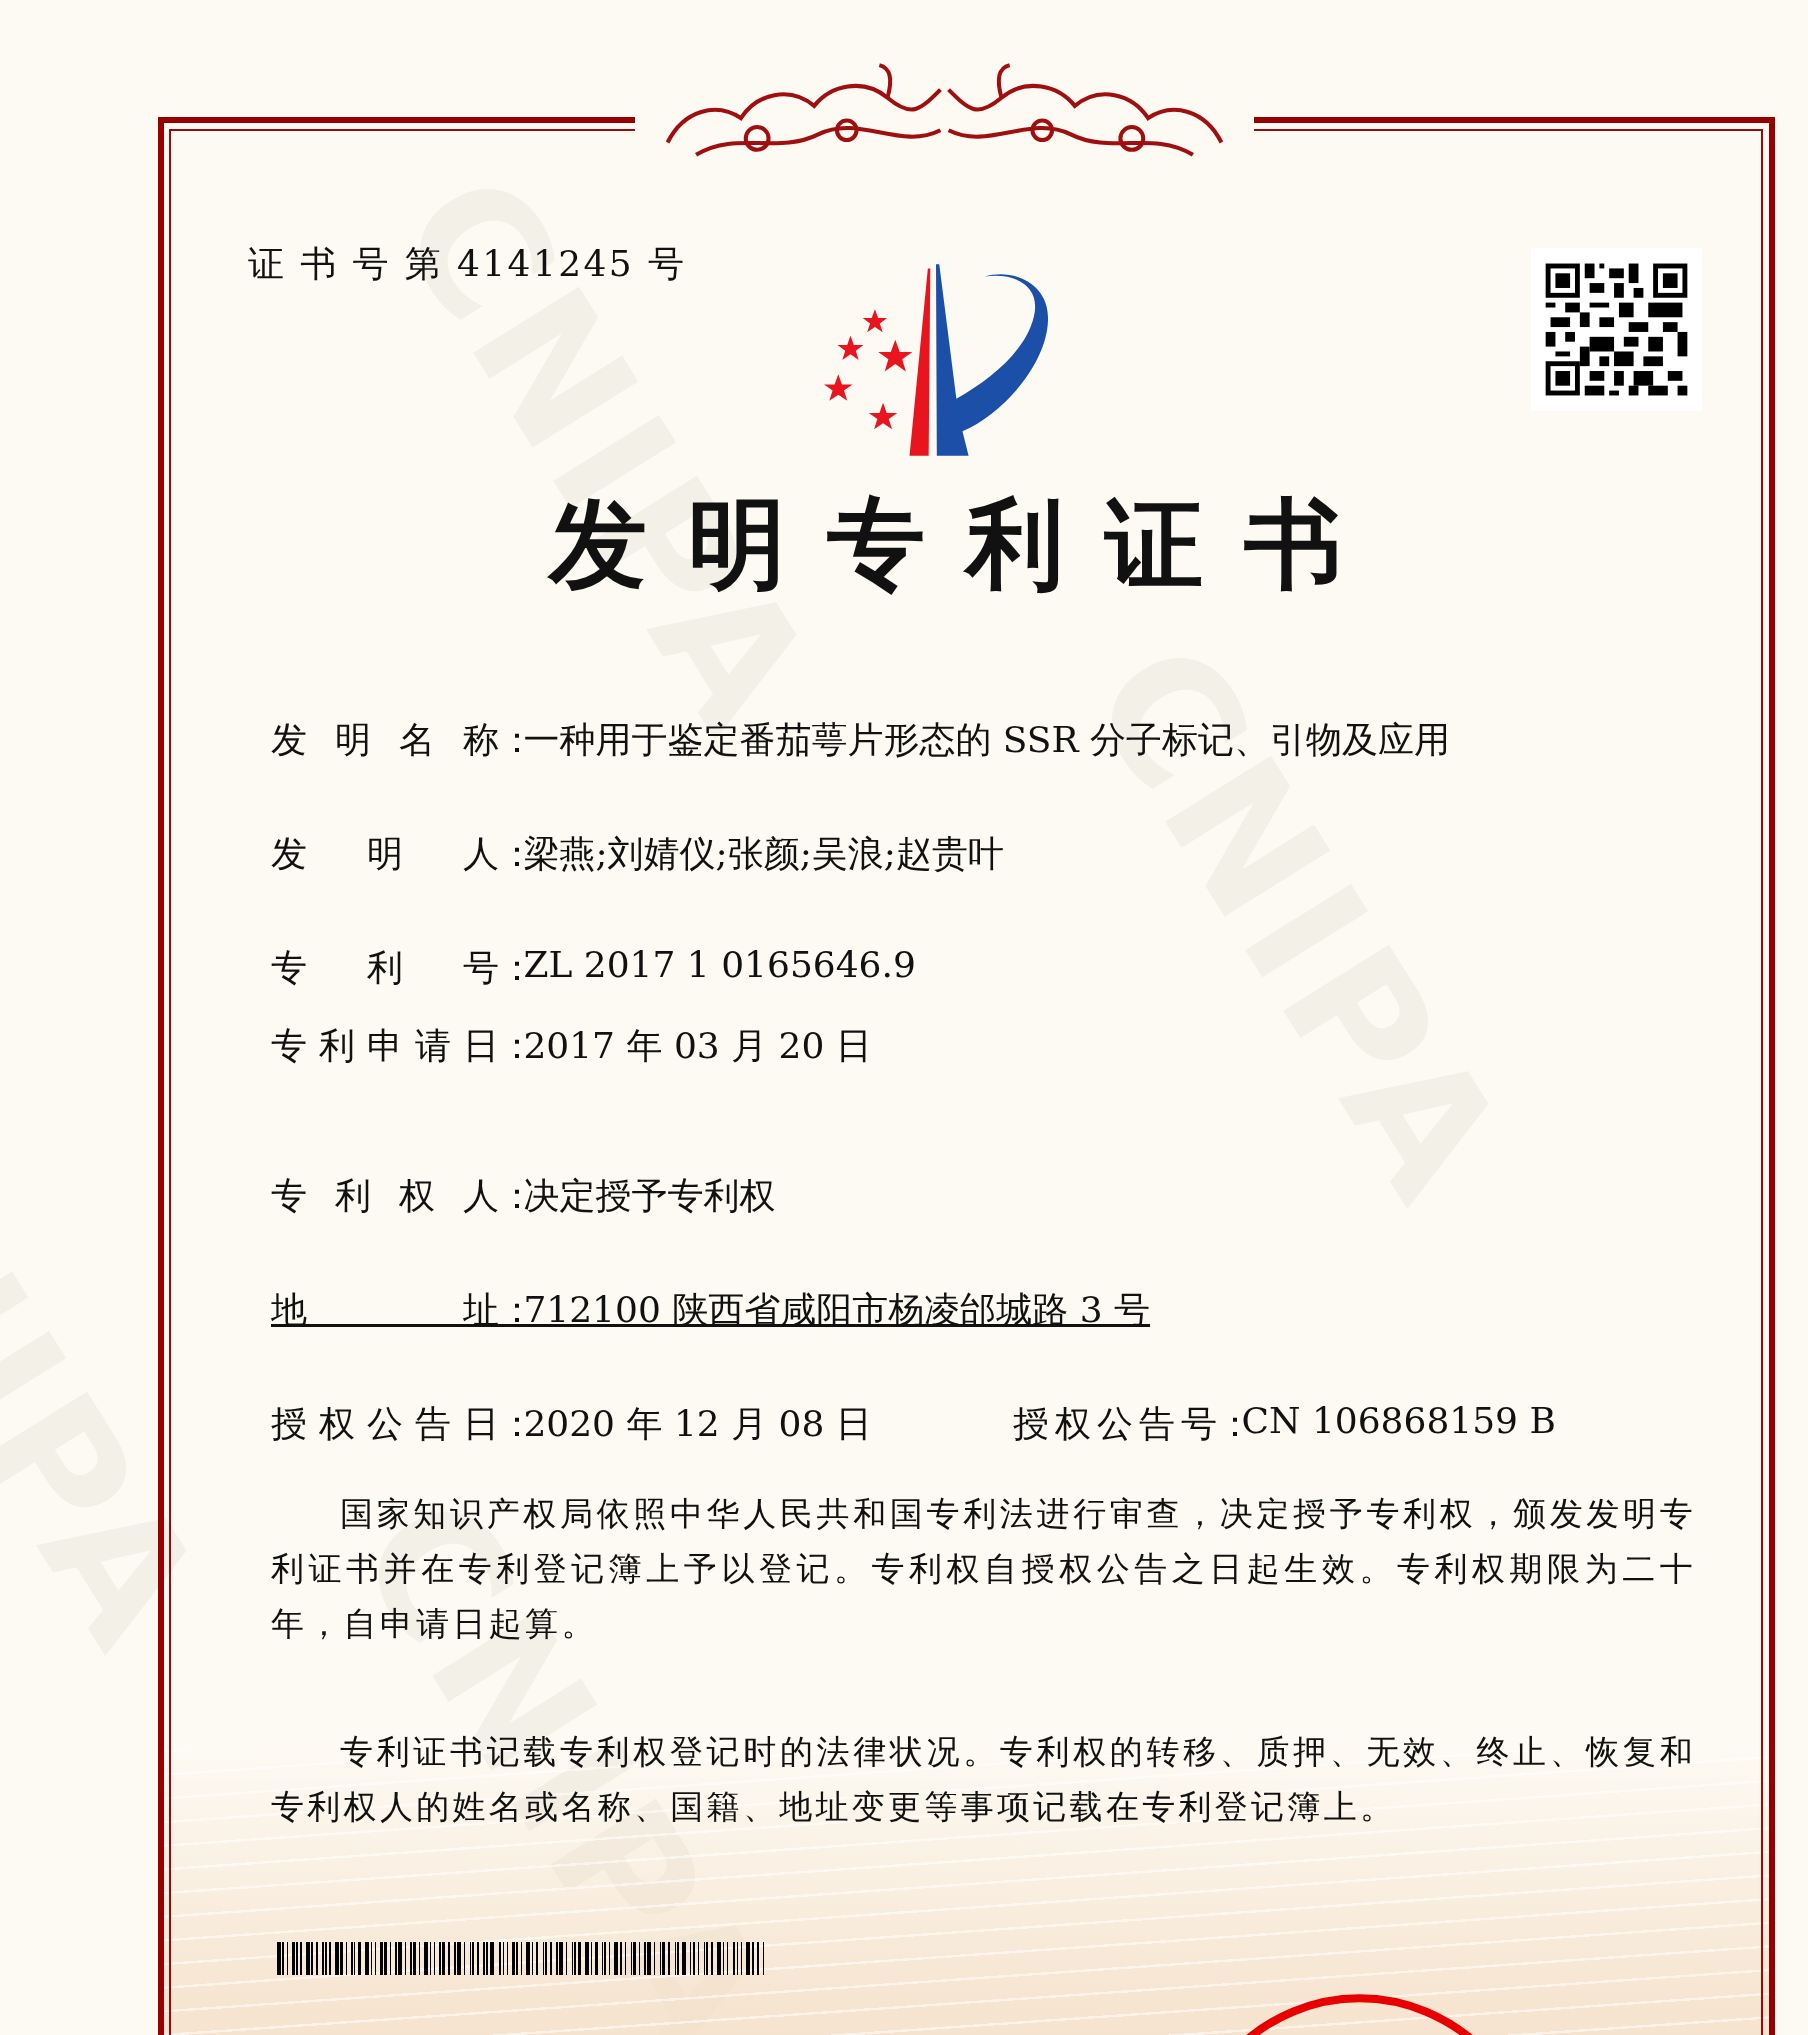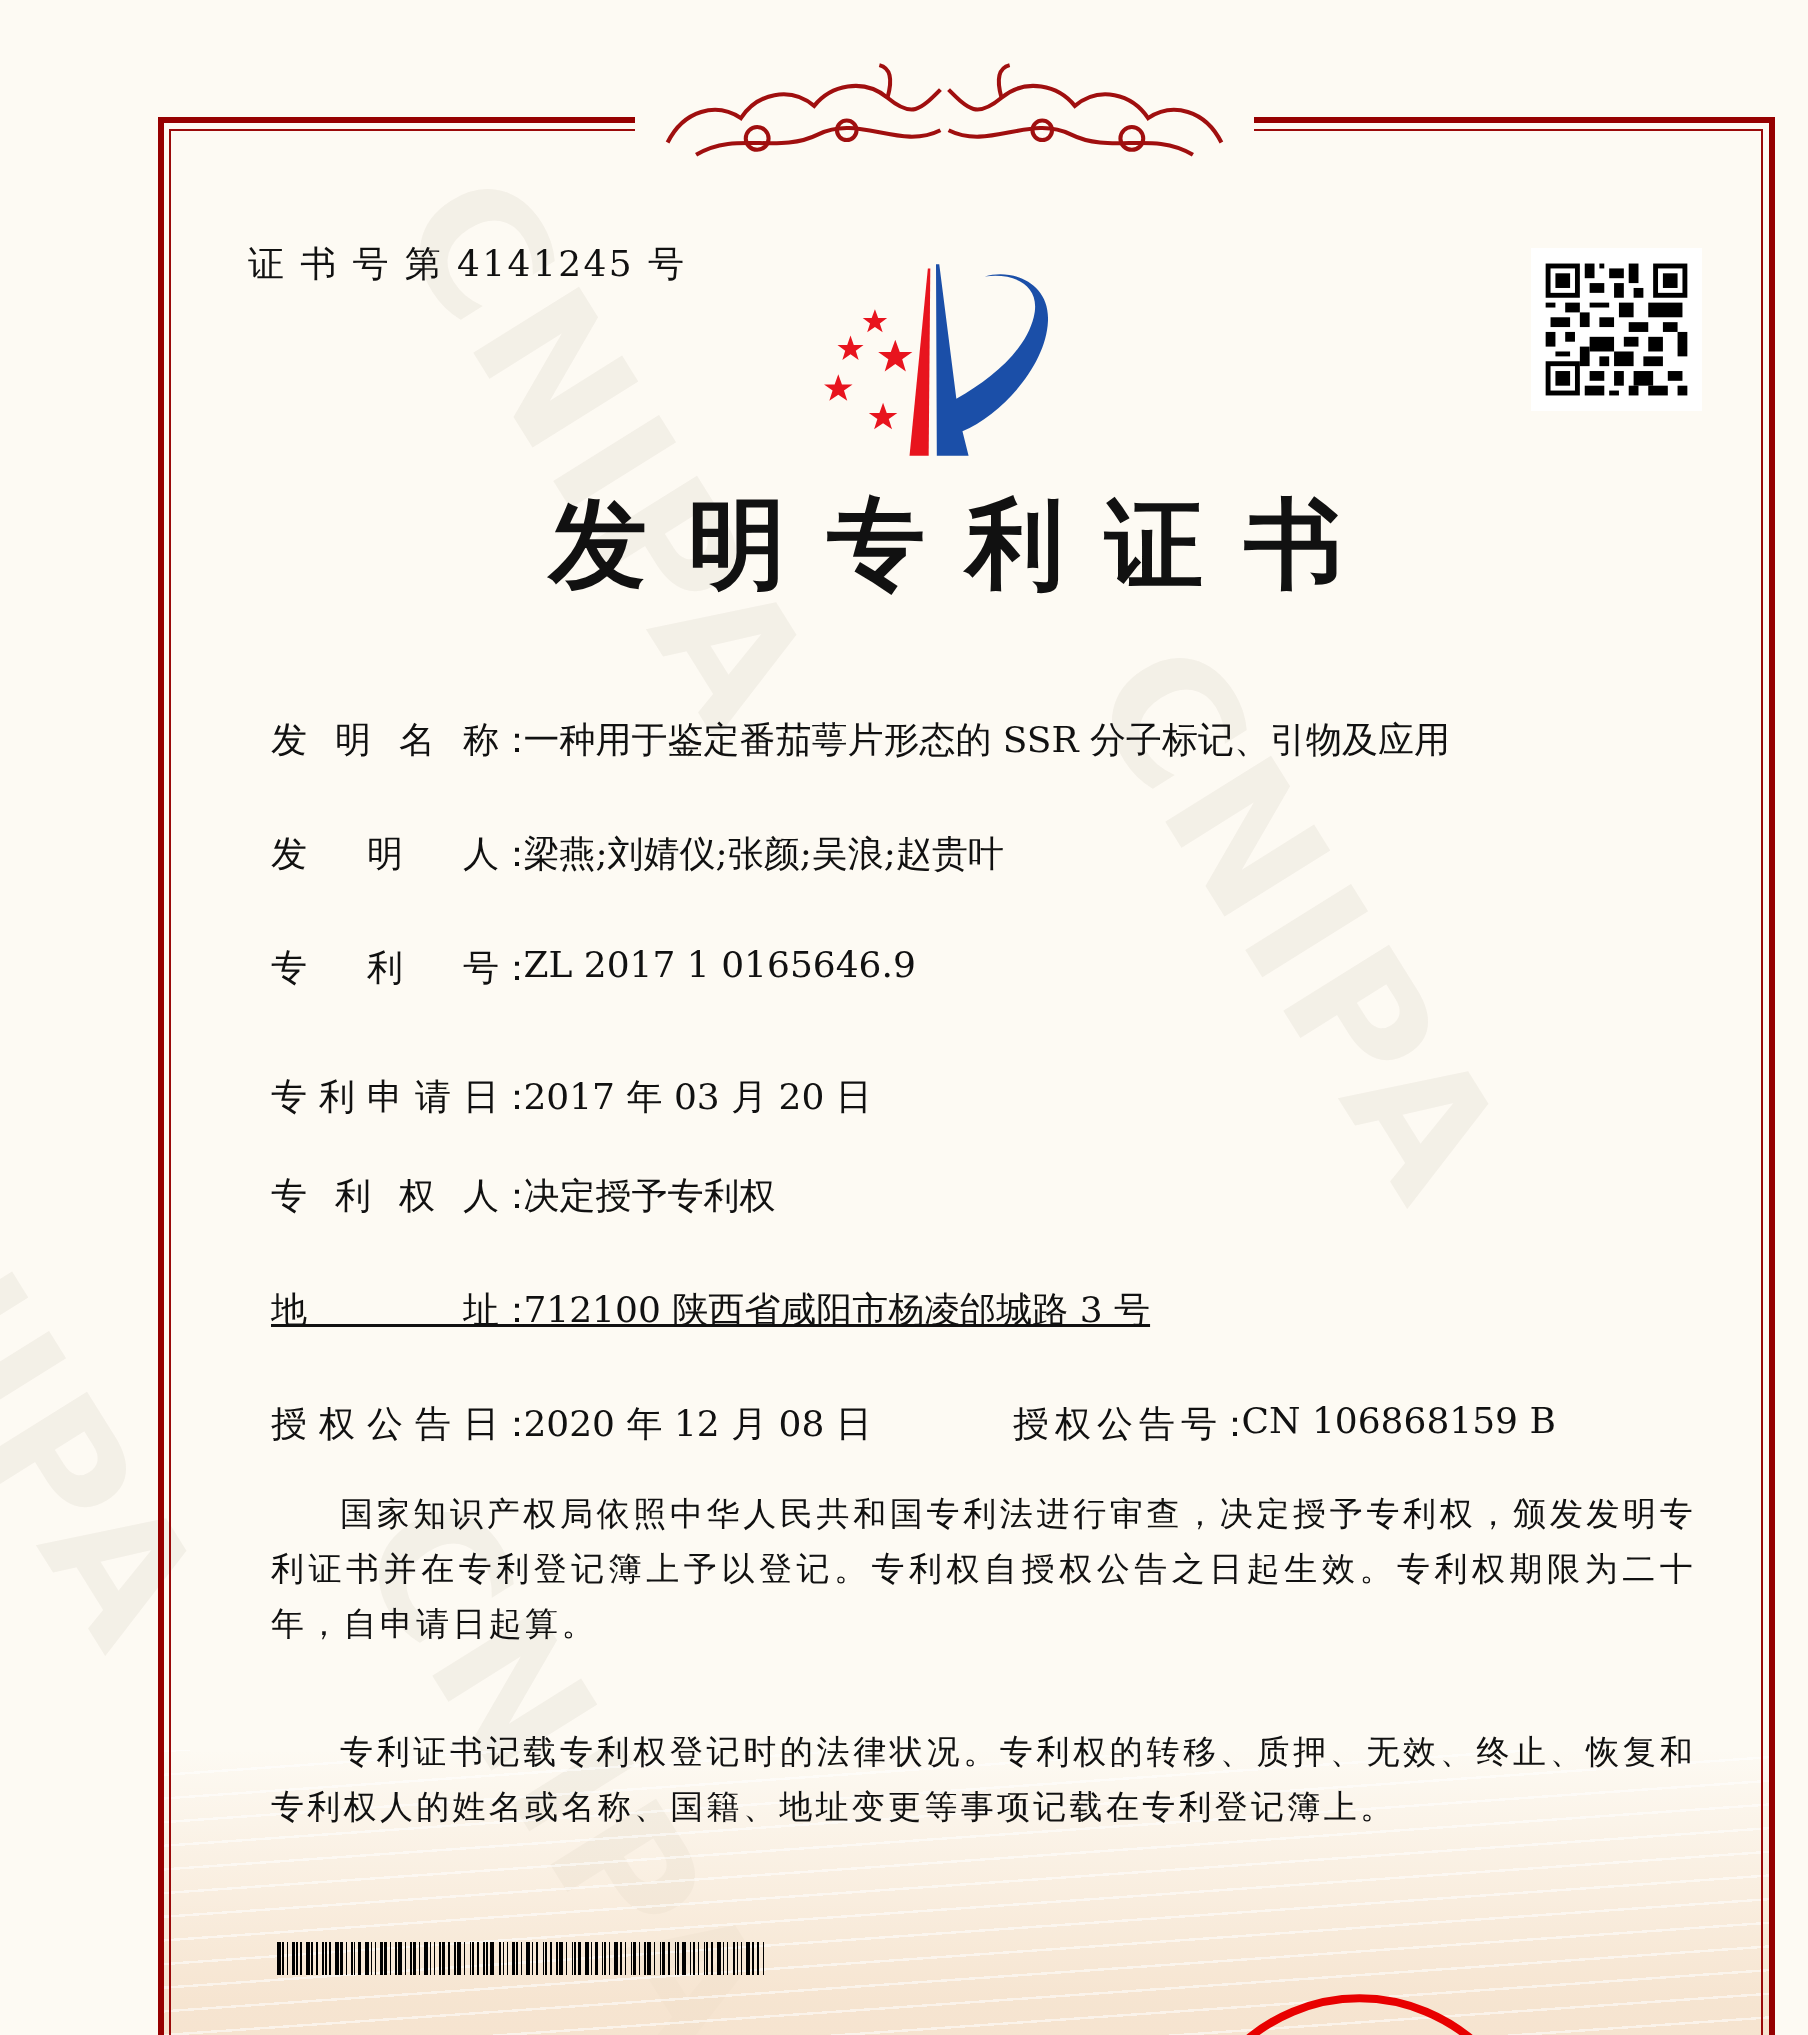--- a/index.html
+++ b/index.html
@@ -160,21 +160,21 @@
 <div class="field" style="top:830px;">
   <span class="lbl">发明人</span>
     <span class="colon">：</span>
   <span class="val">梁燕;刘婧仪;张颜;吴浪;赵贵叶</span>
 </div>
 <div class="field" style="top:944px;">
   <span class="lbl">专利号</span>
     <span class="colon">：</span>
   <span class="val">ZL 2017 1 0165646.9</span>
 </div>
-<div class="field" style="top:1073px;">
+<div class="field" style="top:1022px;">
   <span class="lbl">专利申请日</span>
     <span class="colon">：</span>
   <span class="val">2017 年 03 月 20 日</span>
 </div>
 <div class="field" style="top:1172px;">
   <span class="lbl">专利权人</span>
     <span class="colon">：</span>
   <span class="val">决定授予专利权</span>
 </div>
 <div class="field" style="top:1286px;text-decoration:underline;">

